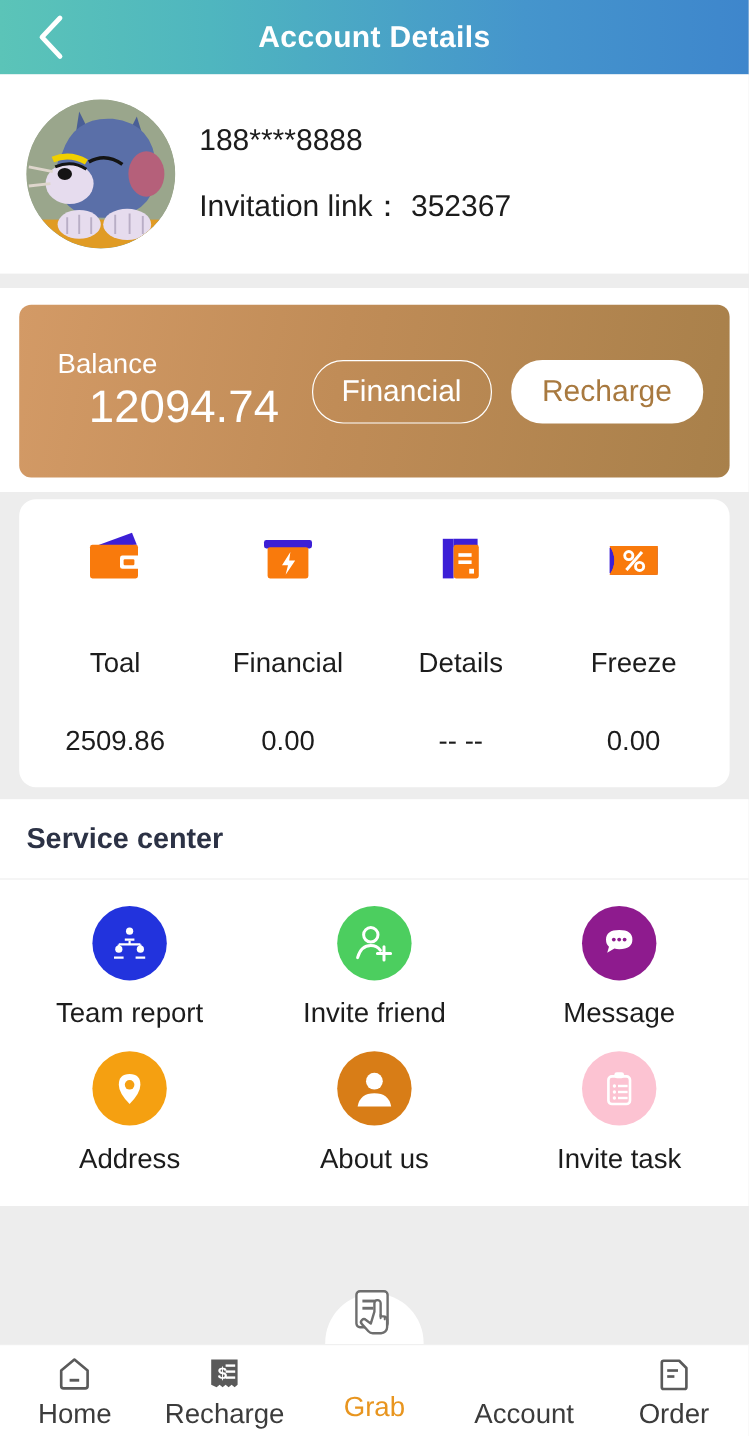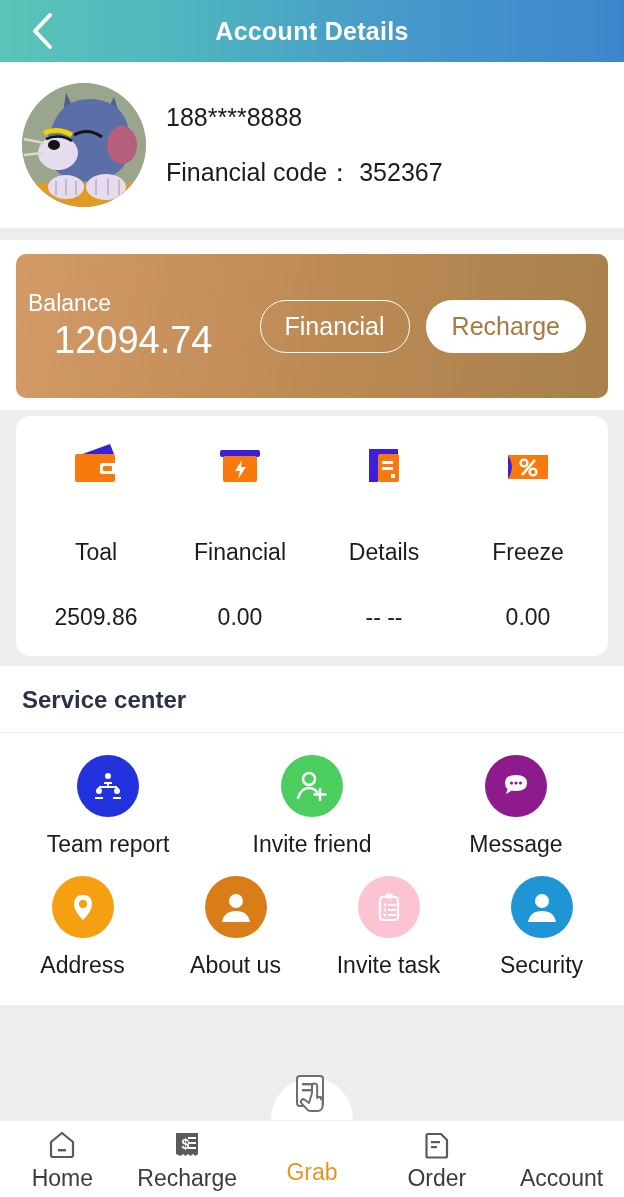--- a/index.html
+++ b/index.html
@@ -47,21 +47,21 @@
     margin-right: 4px;
   }
 
   .gap { background: #ededed; }
 
   
   .balance-wrap { background: #ffffff; padding: 14px 16px 12px 16px; }
   .balance-card {
     height: 144px; border-radius: 10px;
     background: linear-gradient(100deg, #d39a66 0%, #c08c57 45%, #a8804a 100%);
-    display: flex; align-items: center; padding: 0 22px 0 12px; position: relative;
+    display: flex; align-items: center; padding: 0 22px 0 32px; position: relative;
   }
   .bal-left { flex: 1; }
   .bal-label { color: #ffffff; font-size: 23px; line-height: 1.15; }
   .bal-amount { color: #ffffff; font-size: 38px; margin-top: 4px; line-height: 1.1; margin-left: 26px; }
   .btn-withdrawal {
     border: 1.5px solid #ffffff; color: #ffffff; background: transparent;
     border-radius: 26px; padding: 11px 24px; font-size: 25px; margin-right: 16px;
   }
   .btn-recharge {
     border: none; background: #ffffff; color: #a8793f;
@@ -159,21 +159,21 @@
           <ellipse cx="44" cy="104" rx="18" ry="12" fill="#e6dcee"></ellipse>
           <ellipse cx="84" cy="104" rx="20" ry="13" fill="#e6dcee"></ellipse>
           <path d="M34 98 v14 M44 96 v16 M54 98 v14" stroke="#b9aec6" stroke-width="1.6"></path>
           <path d="M74 96 v16 M86 95 v17 M97 97 v15" stroke="#b9aec6" stroke-width="1.6"></path>
           <path d="M2 56 L22 60 M2 72 L20 70" stroke="#ded6cc" stroke-width="2.4"></path>
         </g>
       </svg>
     </div>
     <div class="profile-text">
       <div class="phone-num">188****8888</div>
-      <div class="invite-line"><span>Financial code：</span>&nbsp;<span>352367</span></div>
+      <div class="invite-line"><span>Invitation link：</span>&nbsp;<span>352367</span></div>
     </div>
   </div>
 
   <div class="gap" style="height:12px"></div>
 
   <div class="balance-wrap">
     <div class="balance-card">
       <div class="bal-left">
         <div class="bal-label">Balance</div>
         <div class="bal-amount">12094.74</div>
@@ -313,29 +313,20 @@
               <circle cx="13" cy="15" r="1.4" fill="#fff"></circle>
                 <rect x="16" y="14" width="8" height="2" fill="#fff"></rect>
               <circle cx="13" cy="20" r="1.4" fill="#fff"></circle>
                 <rect x="16" y="19" width="8" height="2" fill="#fff"></rect>
               <circle cx="13" cy="25" r="1.4" fill="#fff"></circle>
                 <rect x="16" y="24" width="8" height="2" fill="#fff"></rect>
             </svg>
           </div>
           <div class="svc-label">Invite task</div>
         </div>
-        <div class="svc">
-          <div class="svc-circle" style="background:#1e96d6">
-            <svg width="34" height="34" viewBox="0 0 34 34">
-              <circle cx="17" cy="11" r="7" fill="#fff"></circle>
-              <path d="M3 32 q2 -11 14 -11 q12 0 14 11z" fill="#fff"></path>
-            </svg>
-          </div>
-          <div class="svc-label">Security</div>
-        </div>
       </div>
 
     </div>
   </div>
 
   <div class="filler" style="height:120px"></div>
 
   <div class="nav-notch"></div>
   <div class="nav">
 
@@ -369,29 +360,29 @@
           <rect x="14" y="12" width="13" height="2.4" fill="#6e6e6e"></rect>
           <rect x="14" y="18" width="9" height="2.4" fill="#6e6e6e"></rect>
           <path d="M24 22 v-7 a2.6 2.6 0 0 1 5.2 0 v11 h2.4 a3 3 0 0 1 3 3 v6 a5 5 0 0 1 -5 5 h-7 a5 5 0 0 1 -3.6 -1.6 l-5.4 -6 a2.4 2.4 0 0 1 3.4 -3.4 L21 32z" fill="#fff" stroke="#6e6e6e" stroke-width="2" stroke-linejoin="round"></path>
           <path d="M29.2 27.5 v-3 M32.6 28.5 v-2" stroke="#6e6e6e" stroke-width="1.6" stroke-linecap="round"></path>
         </svg>
       </div>
       <div class="nav-label">Grab</div>
     </div>
 
     <div class="nav-item">
+      <div class="nav-icon"></div>
+      <div class="nav-label">Account</div>
+    </div>
+
+    <div class="nav-item">
       <div class="nav-icon">
         <svg width="32" height="32" viewBox="0 0 32 32">
           <path d="M7 5 h13 l6 6 v16 a1.5 1.5 0 0 1 -1.5 1.5 H7 A1.5 1.5 0 0 1 5.5 27 V6.5 A1.5 1.5 0 0 1 7 5z" fill="none" stroke="#5a5a5a" stroke-width="2.2" stroke-linejoin="round"></path>
           <rect x="10" y="12" width="9" height="2.2" fill="#5a5a5a"></rect>
           <rect x="10" y="17" width="6" height="2.2" fill="#5a5a5a"></rect>
         </svg>
       </div>
       <div class="nav-label">Order</div>
     </div>
 
-    <div class="nav-item">
-      <div class="nav-icon"></div>
-      <div class="nav-label">Account</div>
-    </div>
-
   </div>
 </div>
 
 </body></html>

